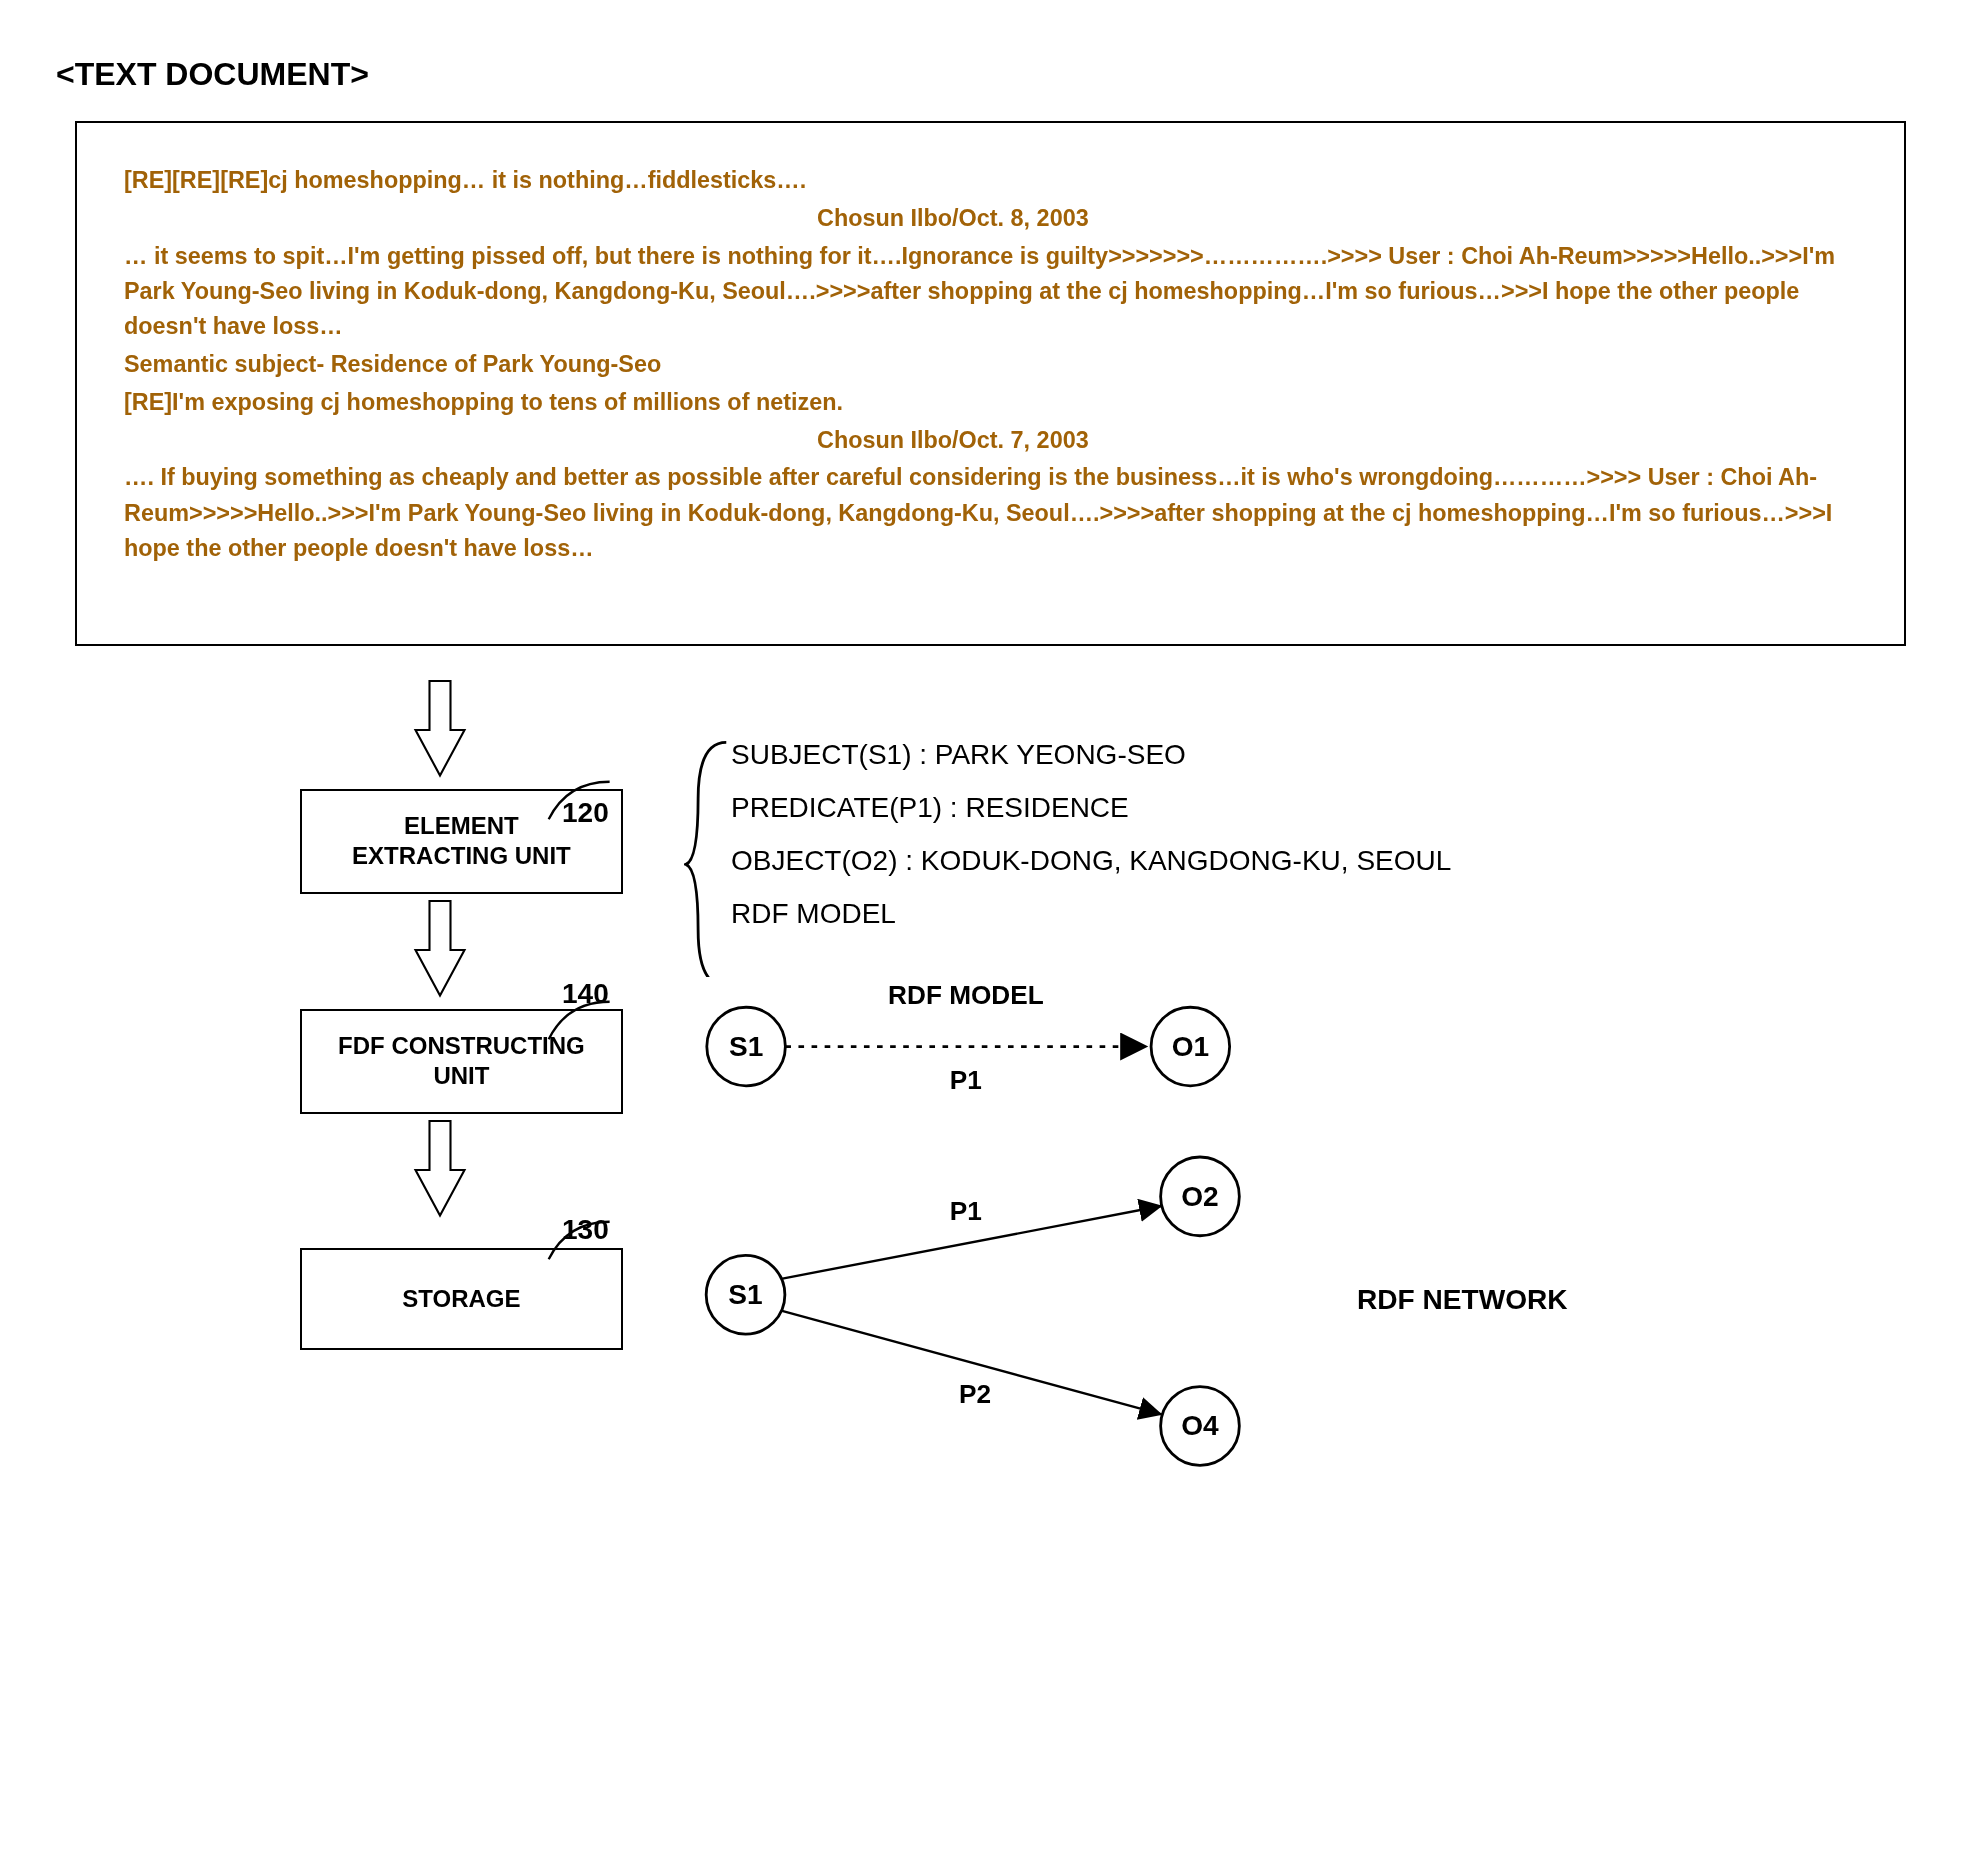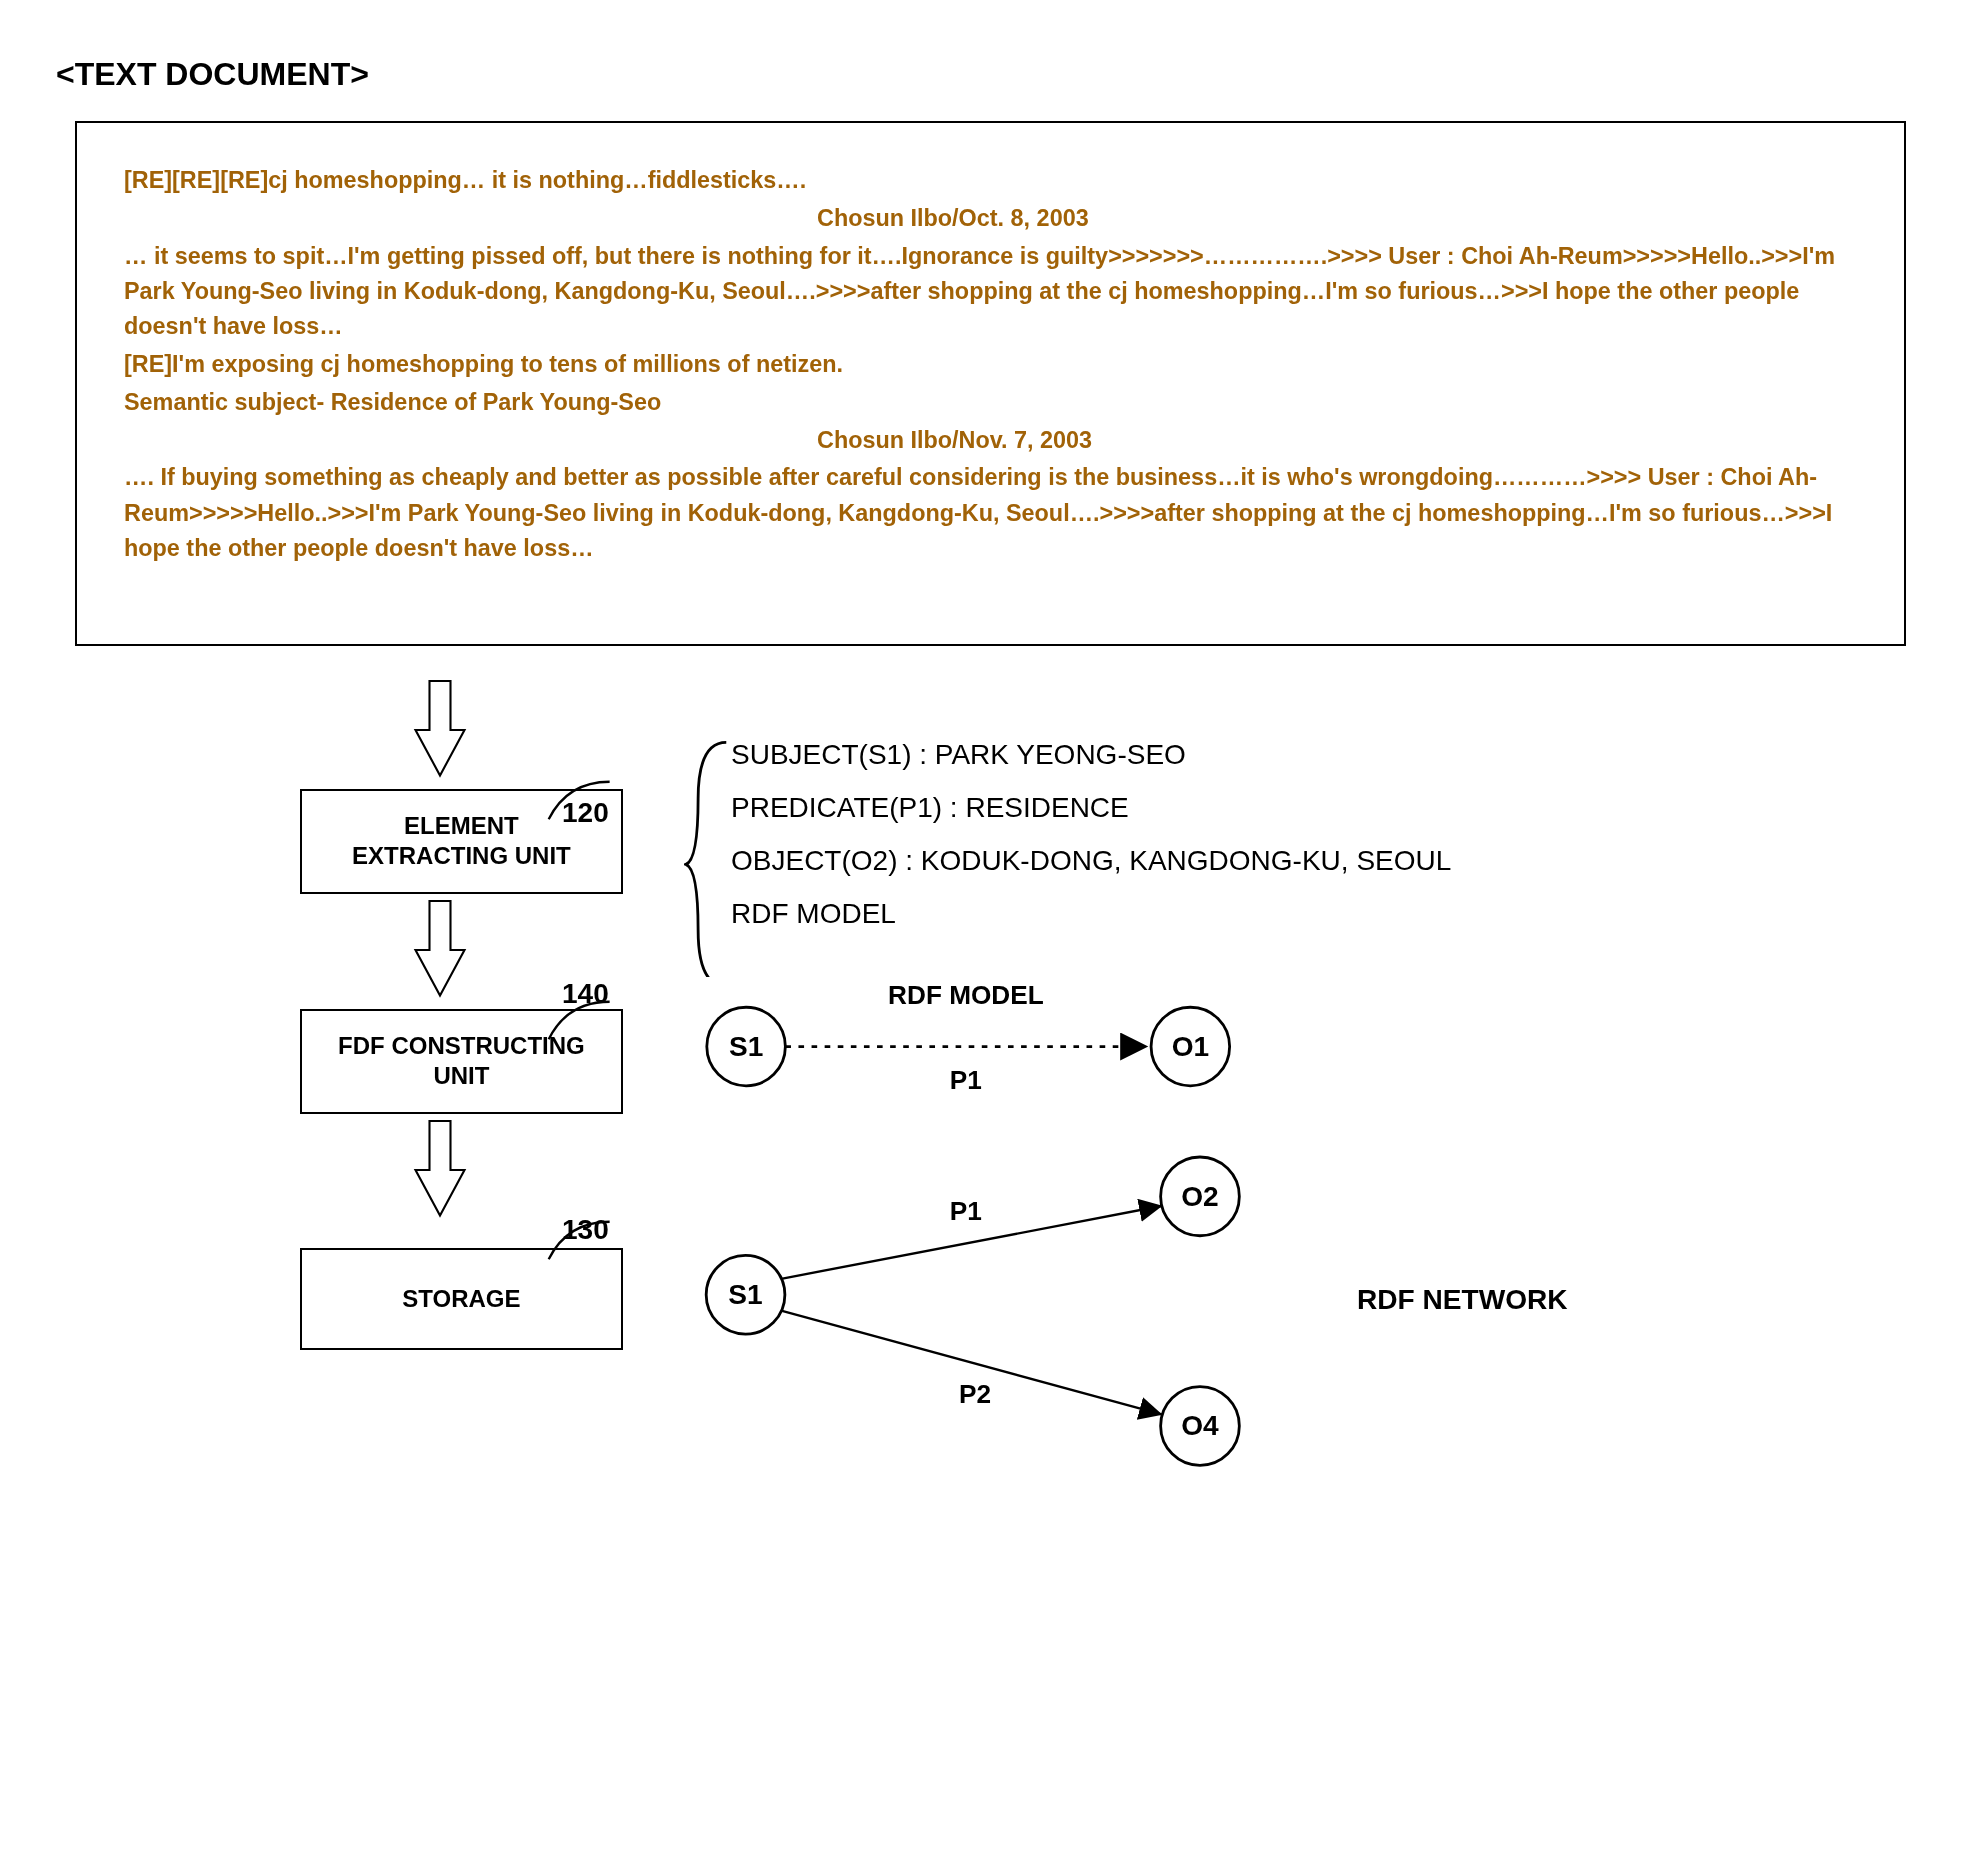--- a/index.html
+++ b/index.html
@@ -92,23 +92,23 @@
 </style>
 </head>
 <body>
 
 <div class="title">&lt;TEXT DOCUMENT&gt;</div>
 
 <div class="doc-box">
   <div class="doc-line">[RE][RE][RE]cj homeshopping… it is nothing…fiddlesticks….</div>
   <div class="doc-line doc-indent-center">Chosun Ilbo/Oct. 8, 2003</div>
   <div class="doc-line">… it seems to spit…I'm getting pissed off, but there is nothing for it….Ignorance is guilty&gt;&gt;&gt;&gt;&gt;&gt;&gt;…………….&gt;&gt;&gt;&gt; User : Choi Ah-Reum&gt;&gt;&gt;&gt;&gt;Hello..&gt;&gt;&gt;I'm Park Young-Seo living in Koduk-dong, Kangdong-Ku, Seoul….&gt;&gt;&gt;&gt;after shopping at the cj homeshopping…I'm so furious…&gt;&gt;&gt;I hope the other people doesn't have loss…</div>
+  <div class="doc-line">Semantic subject- Residence of Park Young-Seo</div>
   <div class="doc-line">[RE]I'm exposing cj homeshopping to tens of millions of netizen.</div>
-  <div class="doc-line">Semantic subject- Residence of Park Young-Seo</div>
-  <div class="doc-line doc-indent-center">Chosun Ilbo/Nov. 7, 2003</div>
+  <div class="doc-line doc-indent-center">Chosun Ilbo/Oct. 7, 2003</div>
   <div class="doc-line">…. If buying something as cheaply and better as possible after careful considering is the business…it is who's wrongdoing…………&gt;&gt;&gt;&gt; User : Choi Ah-Reum&gt;&gt;&gt;&gt;&gt;Hello..&gt;&gt;&gt;I'm Park Young-Seo living in Koduk-dong, Kangdong-Ku, Seoul….&gt;&gt;&gt;&gt;after shopping at the cj homeshopping…I'm so furious…&gt;&gt;&gt;I hope the other people doesn't have loss…</div>
 </div>
 
 <div class="flow-col">
 
   <div style="position:relative;">
     <svg class="arrow-down" width="75" height="131" viewBox="0 0 80 140">
       <path d="M25 0 L25 70 L5 70 L40 135 L75 70 L55 70 L55 0 Z" fill="none" stroke="#000" stroke-width="3"></path>
     </svg>
     <span class="num-label" style="left:262px; top:84px;margin-top:39px;">120</span>

